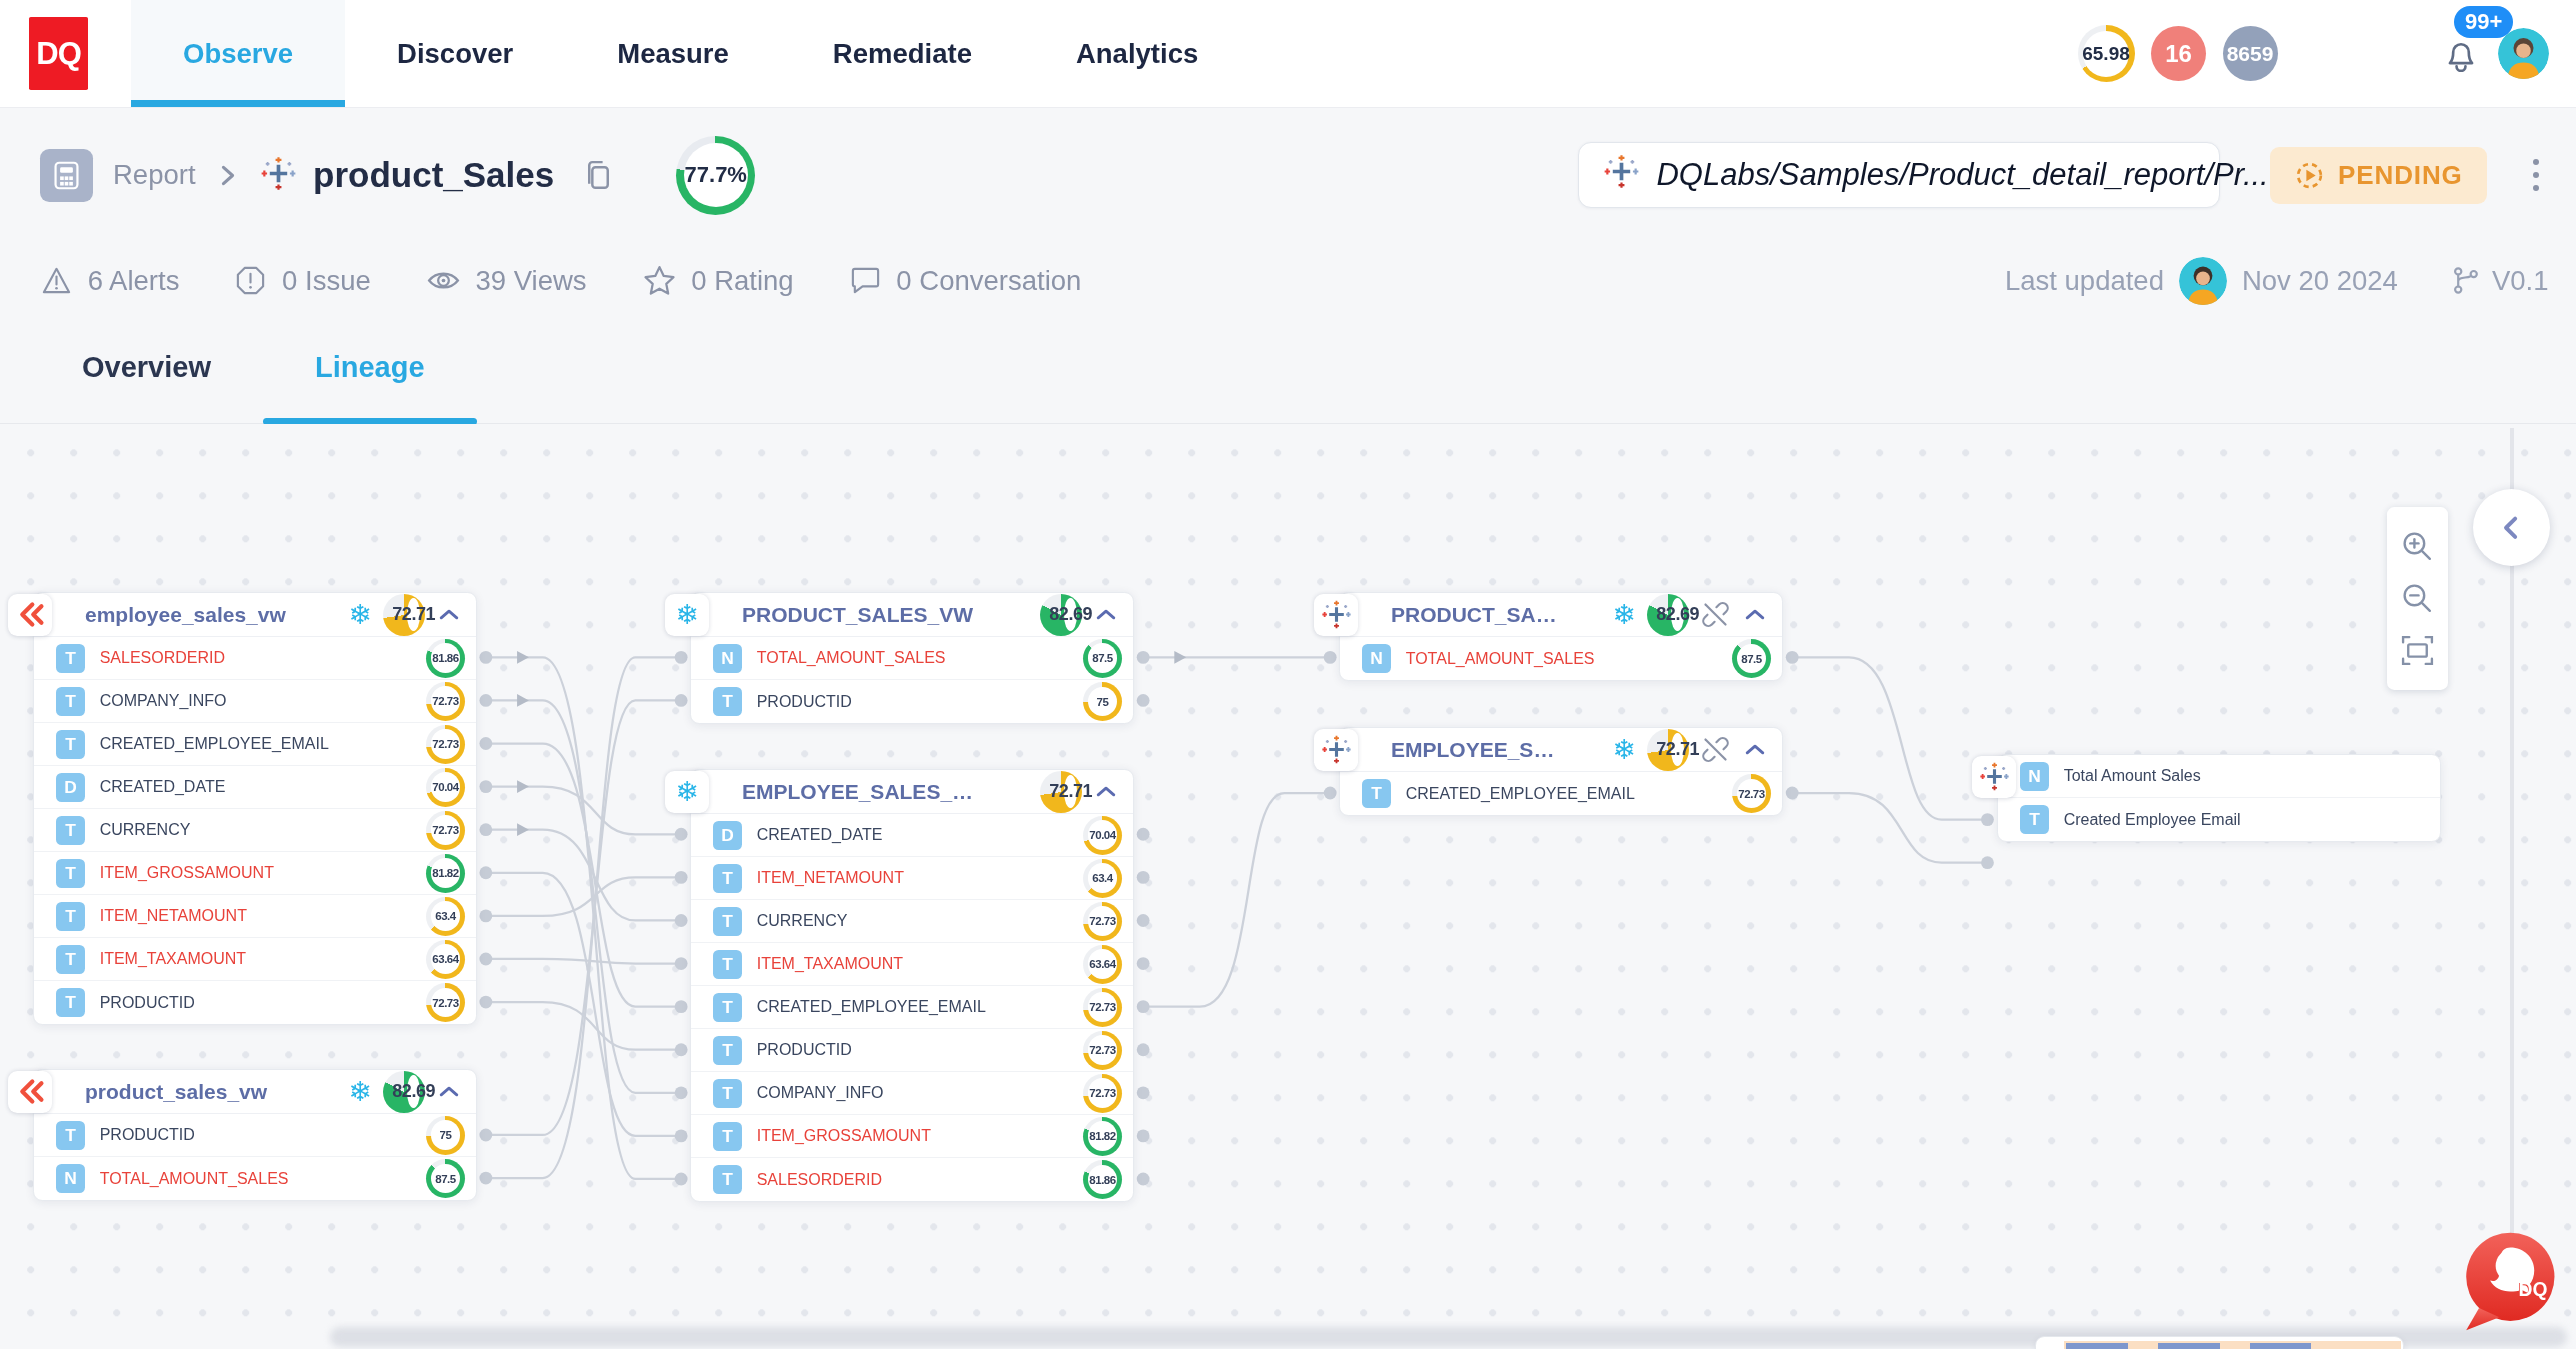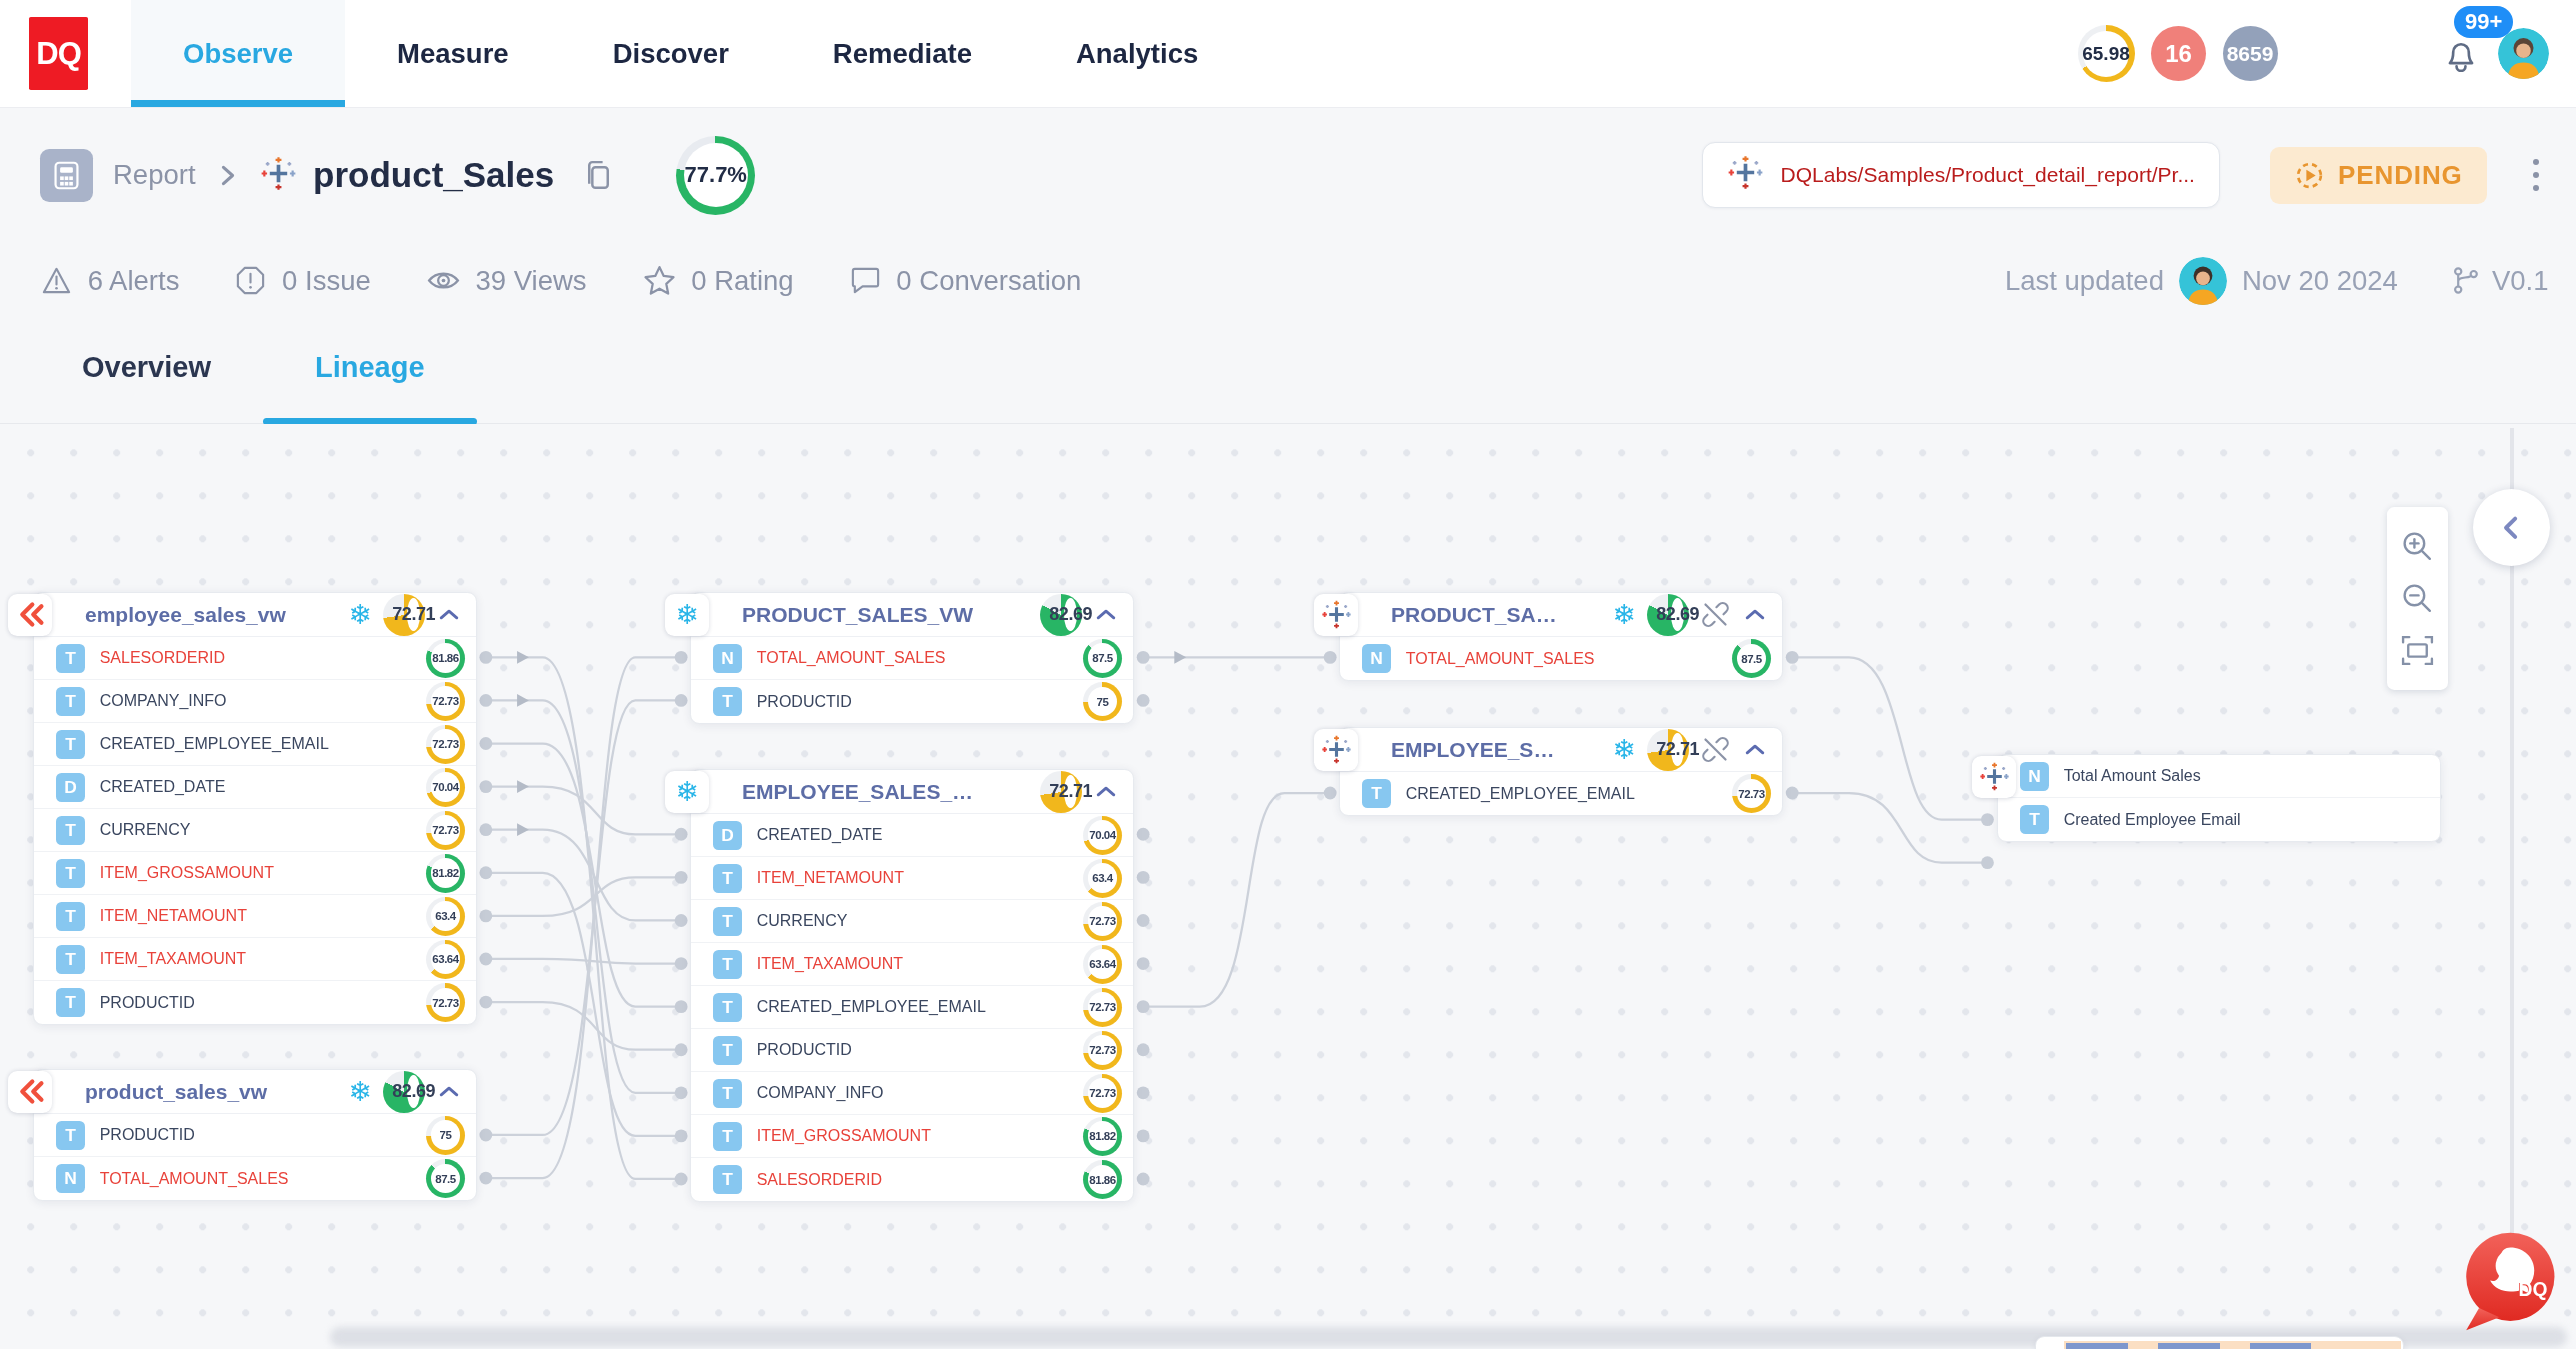--- a/index.html
+++ b/index.html
@@ -30,21 +30,21 @@
   
   .report-row{height:134px;display:flex;align-items:center;padding:0 27.5px 0 40px;}
   .crumb-icon{width:53px;height:53px;border-radius:9.2px;background:#a9b3c9;display:flex;align-items:center;justify-content:center;}
   .crumb-label{font-size:27.5px;color:#8b93a7;margin-left:20px;}
   .crumb-sep{margin:0 22px;display:flex;}
   .report-title{font-size:35px;font-weight:700;color:#232d46;margin-left:16.5px;}
   .copy-btn{margin-left:26px;display:flex;cursor:pointer;}
   .big-ring{position:relative;width:79px;height:79px;border-radius:50%;margin-left:59px;}
   .big-ring .inner{position:absolute;inset:7.3px;background:#fff;border-radius:50%;display:flex;align-items:center;justify-content:center;font-size:22px;font-weight:600;color:#222d46;}
   .path-chip{margin-left:auto;height:66px;background:#fff;border:0.9px solid #e2e6ec;border-radius:13px;display:flex;align-items:center;gap:16.5px;padding:0 24px;max-width:642px;box-shadow:0 0.9px 2.8px rgba(25,39,80,.05);}
-  .path-chip span{font-size:21px;color:#b91c1c;white-space:nowrap;}
+  .path-chip span{font-size:31px;color:#0f172a;white-space:nowrap;font-style:italic;}
   .status-badge{margin-left:50px;height:57px;background:#fcead0;border-radius:9.2px;display:flex;align-items:center;gap:13px;padding:0 24px;color:#e8952f;font-weight:700;font-size:26px;letter-spacing:0.9px;}
   .kebab{margin-left:37px;display:flex;flex-direction:column;gap:6.4px;cursor:pointer;padding:9.2px;}
   .kebab i{width:6.4px;height:6.4px;border-radius:50%;background:#8b93a7;}
 
   
   .stats-row{height:77px;display:flex;align-items:center;padding:0 27.5px 0 40px;gap:0;}
   .stat{display:flex;align-items:center;gap:14.7px;color:#8b93a7;font-size:27.5px;margin-right:55px;cursor:pointer;}
   .meta{margin-left:auto;display:flex;align-items:center;gap:15px;color:#98a1b5;font-size:27.5px;}
   .meta .mini-avatar{width:48px;height:48px;border-radius:50%;overflow:hidden;}
   .meta .ver{display:flex;align-items:center;gap:11px;margin-left:37px;text-align:center;}
@@ -91,22 +91,22 @@
 
   .hscrollbar{position:absolute;left:330px;top:903px;height:20px;width:2237px;border-radius:11px;background:rgba(190,196,206,.45);filter:blur(3.7px);z-index:2;}
 </style>
 </head>
 <body>
 
 <header class="topbar">
   <div class="logo">DQ</div>
   <nav class="nav">
     <div class="nav-item active">Observe</div>
+    <div class="nav-item">Discover</div>
     <div class="nav-item">Measure</div>
-    <div class="nav-item">Discover</div>
     <div class="nav-item">Remediate</div>
     <div class="nav-item">Analytics</div>
   </nav>
   <div class="top-right">
     <div class="ringbox">
       <div class="ring-track" style="background:conic-gradient(#f1b71c 66%,#eef0f3 0);"></div>
       <div class="inner">65.98</div>
     </div>
     <div class="score-badge badge-red">16</div>
     <div class="score-badge badge-gray">8659</div>

